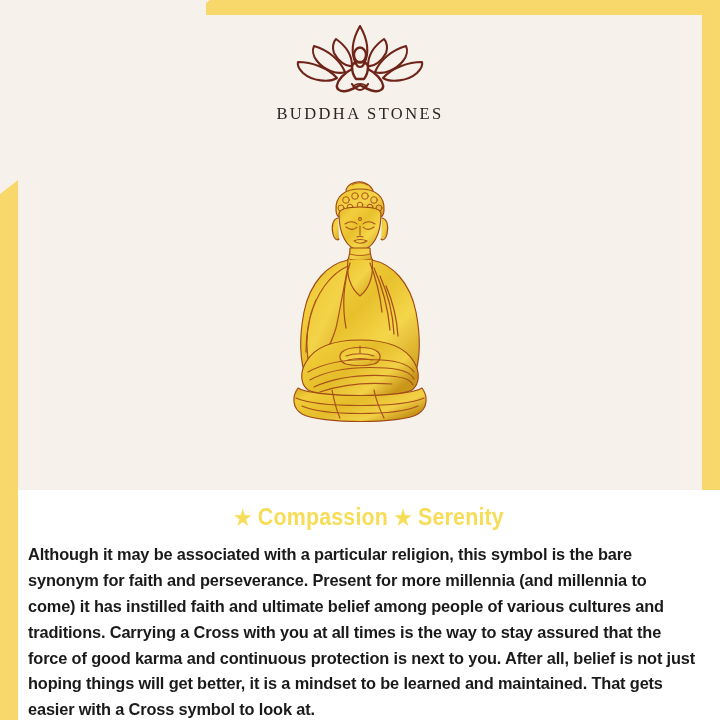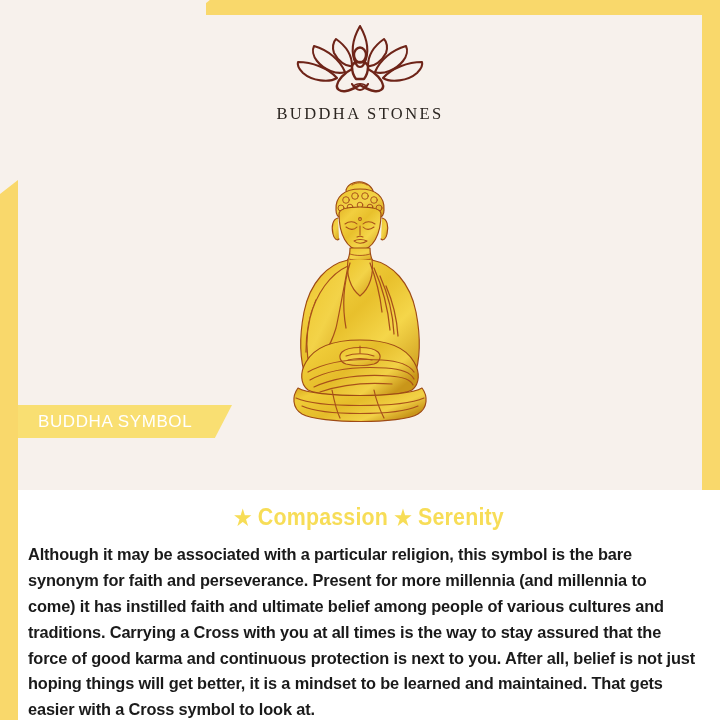--- a/index.html
+++ b/index.html
@@ -344,23 +344,20 @@
         <g fill="none" stroke="#a8501a" stroke-width="1.2">
           <path d="M34 222 C56 232, 140 232, 162 222"></path>
           <path d="M40 230 C62 240, 134 240, 156 230"></path>
           <path d="M70 214 C72 224, 74 234, 78 242"></path>
           <path d="M112 214 C114 224, 118 234, 122 242"></path>
         </g>
       </g>
     </svg>
   </div>
 
-  <div class="symbol-tag">
-    <span class="symbol-tag-text">BUDDHA SYMBOL</span>
-  </div>
 
   <div class="content-panel">
     <div class="headline">
       <span class="star">★</span>
       <span>Compassion</span>
       <span class="star">★</span>
       <span>Serenity</span>
     </div>
     <p class="body-copy">Although it may be associated with a particular religion, this symbol is the bare synonym for faith and perseverance. Present for more millennia (and millennia to come) it has instilled faith and ultimate belief among people of various cultures and traditions. Carrying a Cross with you at all times is the way to stay assured that the force of good karma and continuous protection is next to you. After all, belief is not just hoping things will get better, it is a mindset to be learned and maintained. That gets easier with a Cross symbol to look at.</p>
   </div>

